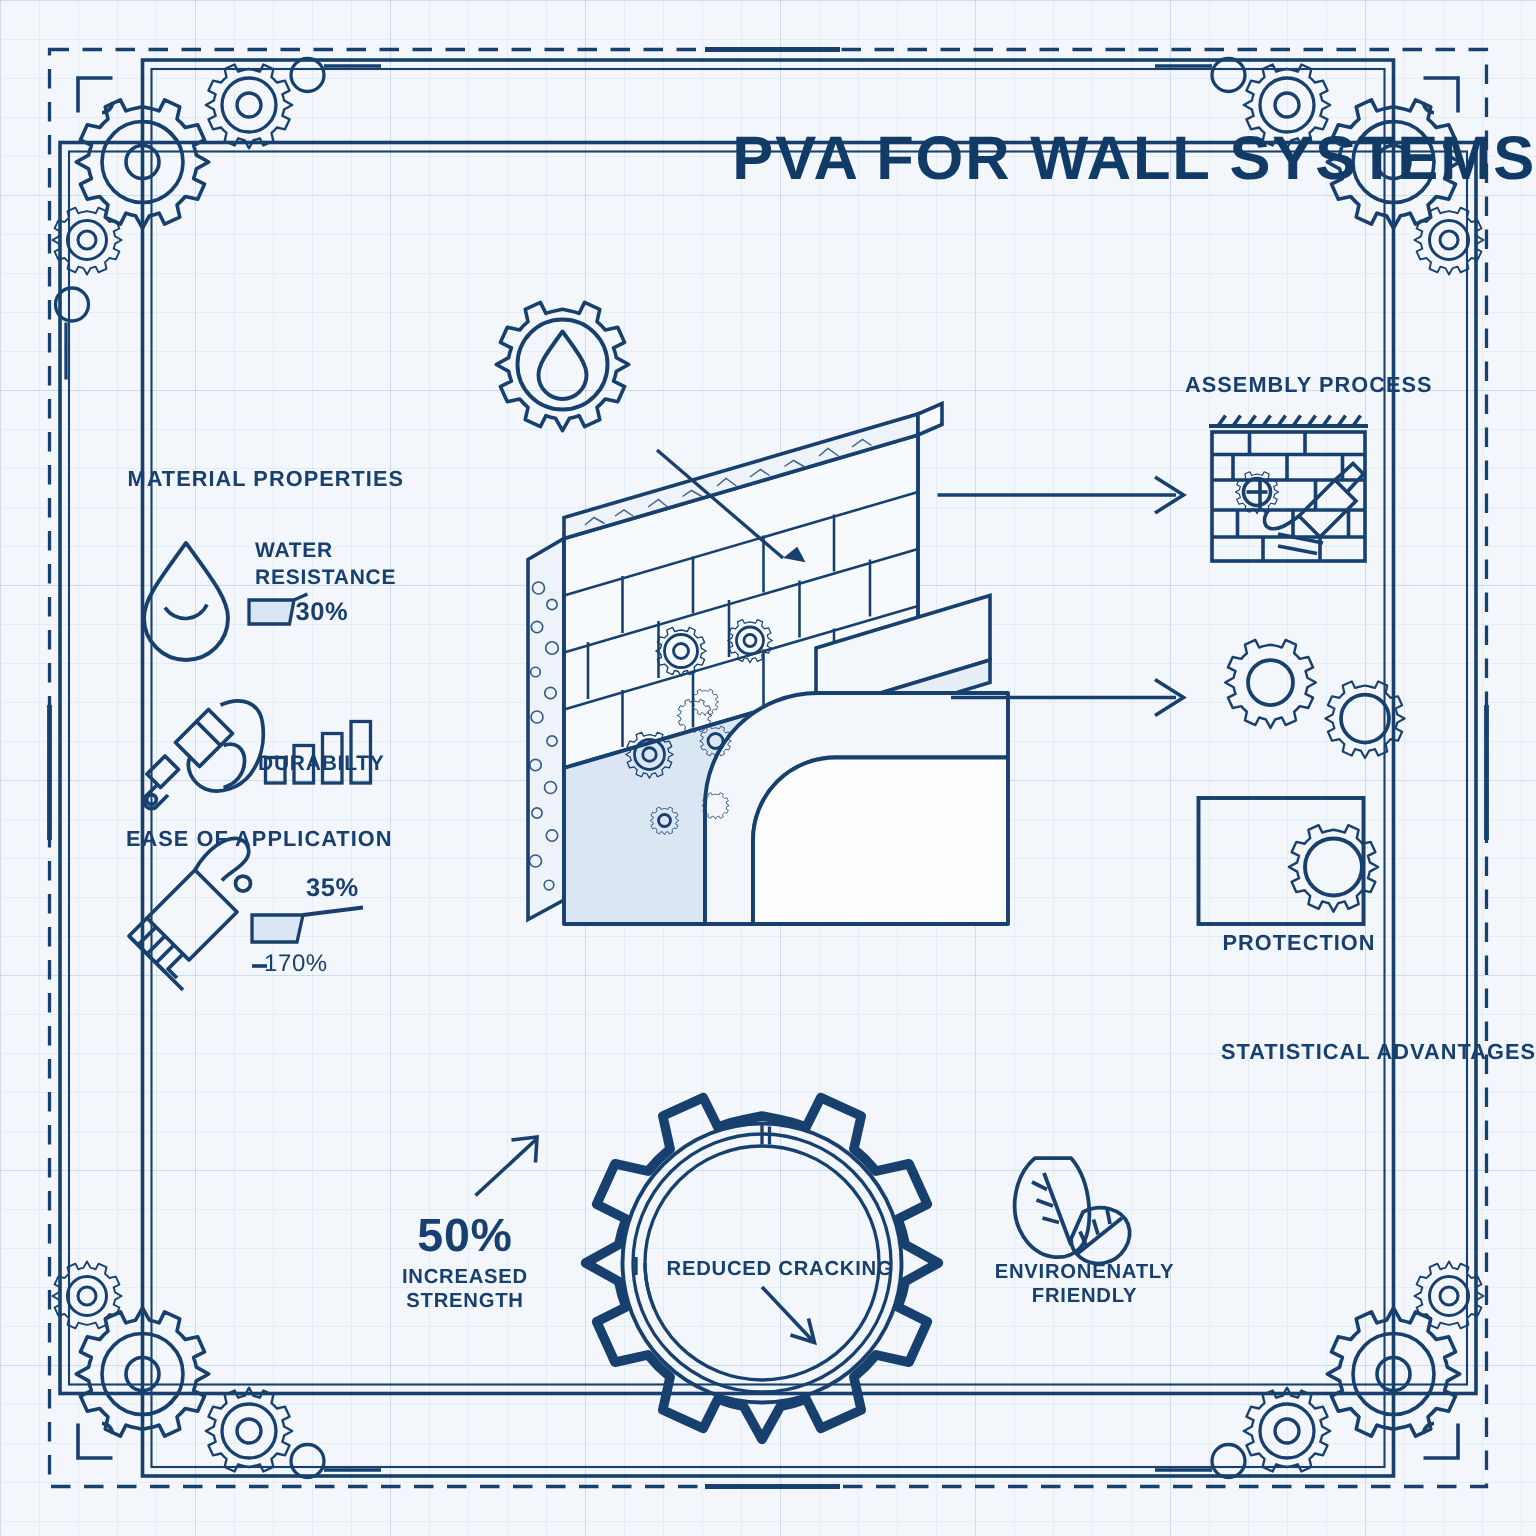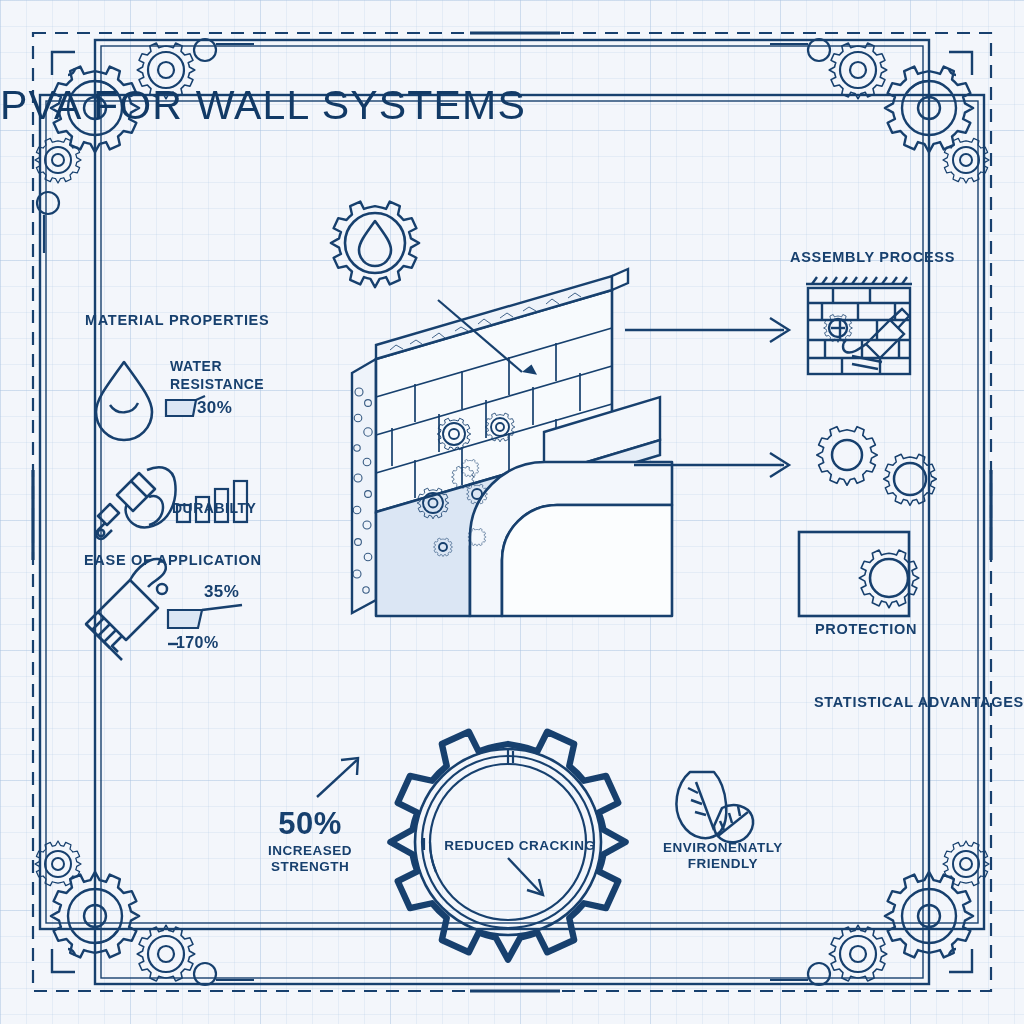--- a/index.html
+++ b/index.html
@@ -15,27 +15,27 @@
     background-image:
       linear-gradient(to right, rgba(170,195,225,.38) 1px, transparent 1px),
       linear-gradient(to bottom, rgba(170,195,225,.38) 1px, transparent 1px),
       linear-gradient(to right, rgba(170,195,225,.20) 1px, transparent 1px),
       linear-gradient(to bottom, rgba(170,195,225,.20) 1px, transparent 1px);
     background-size:130px 130px,130px 130px,26px 26px,26px 26px;
   }
   .svglayer{position:absolute;left:0;top:0;width:1024px;height:1024px;}
   .txt{position:absolute;color:#17406e;letter-spacing:.4px;}
   .ttl{
-    left:0;right:0;top:82px;text-align:left;
-    font-size:41px;font-weight:normal;letter-spacing:1.2px;color:#123a66;
+    left:0;right:0;top:82px;text-align:right;
+    font-size:41px;font-weight:bold;letter-spacing:1.2px;color:#123a66;
   }
   .sec{font-size:14.5px;font-weight:bold;letter-spacing:.7px;}
   .sub{font-size:14px;font-weight:bold;line-height:17px;letter-spacing:.5px;}
   .pct{font-size:17px;font-weight:bold;}
-  .pct-sm{font-size:16px;font-weight:bold;}
+  .pct-sm{font-size:16px;font-weight:normal;}
   .statnum{font-size:31px;font-weight:bold;letter-spacing:.5px;}
   .statlbl{font-size:13.5px;font-weight:bold;line-height:16px;letter-spacing:.5px;}
   .ctr{text-align:center;}
 </style>
 </head>
 <body>
 
 <div id="stage">
 
   <svg class="svglayer" viewBox="0 0 1024 1024">

